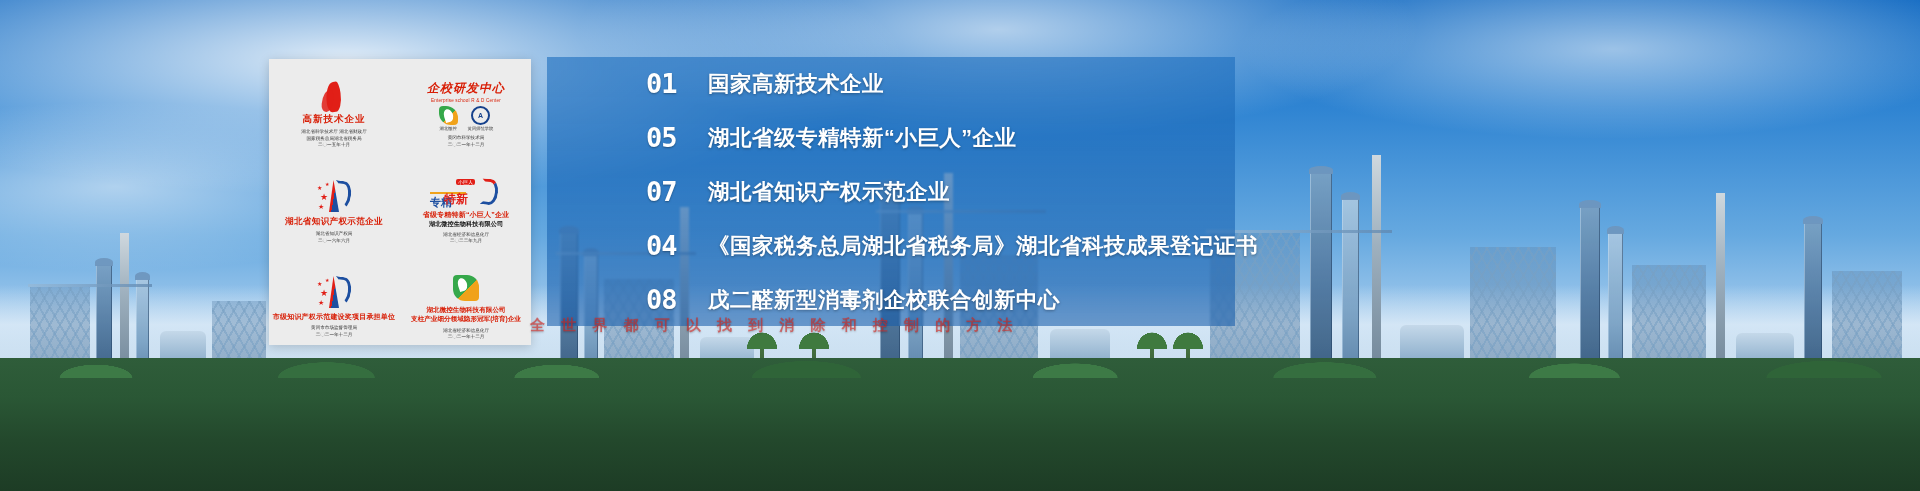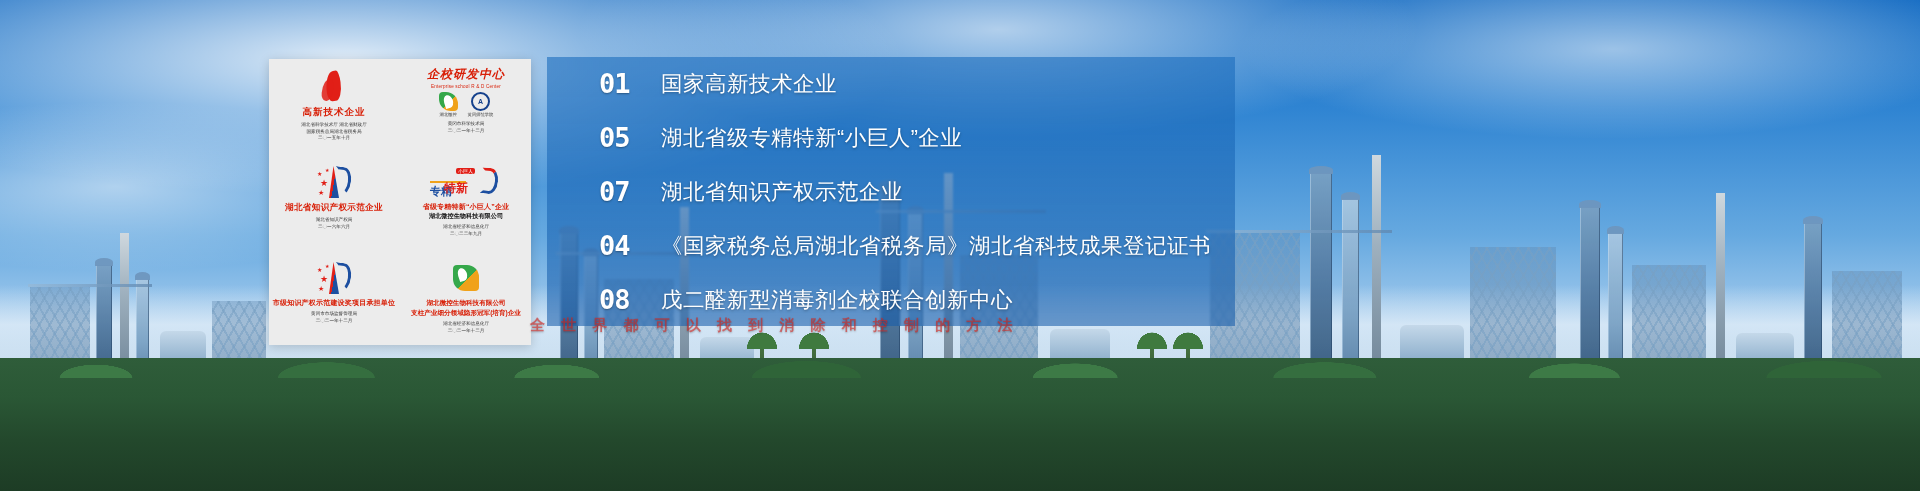--- a/index.html
+++ b/index.html
@@ -94,21 +94,21 @@
   
   #cert-grid{
     position:absolute; left:269px; top:59px; width:262px; height:286px;
     background:#ececec; display:grid;
     grid-template-columns:1fr 1fr; grid-template-rows:1fr 1fr 1fr;
     gap:2px; padding:0; box-shadow:0 2px 10px rgba(0,0,0,.18);
   }
   .cert{
     background:#ececec; position:relative;
     display:flex; flex-direction:column; align-items:center; justify-content:flex-start;
-    padding:7px 4px 4px; overflow:hidden; text-align:center;
+    padding:21px 4px 4px; overflow:hidden; text-align:center;
   }
   .cert .emblem{ height:40px; display:flex; align-items:center; justify-content:center; }
   .cert-title{ font-size:9.5px; font-weight:700; color:#d81e06; letter-spacing:1px;
                line-height:1.15; margin-top:1px; white-space:nowrap; }
   .cert-title.sm{ font-size:7px; letter-spacing:.2px; }
   .cert-sub{ font-size:6.2px; font-weight:700; color:#111; line-height:1.3; margin-top:1px; white-space:nowrap;}
   .cert-foot{ font-size:4.6px; color:#333; line-height:1.45; margin-top:4px; }
   .cert-foot div{ white-space:nowrap; }
 
   
@@ -164,29 +164,30 @@
                  padding:0 2px; border-radius:2px;}
   .em-zjtx .arc{ position:absolute; right:4px; top:0; width:17px; height:26px;
                  border:3px solid #1d4fa0; border-left-color:transparent; border-top-color:#e11f17;
                  border-radius:0 60% 60% 0; transform:rotate(6deg);}
 
   
   #list-panel{
     position:absolute; left:547px; top:57px; width:688px; height:269px;
     background:linear-gradient(180deg, rgba(29,110,190,.62), rgba(22,92,170,.58));
     backdrop-filter:blur(1px);
+    padding-left:47px;
   }
   .row{ display:flex; align-items:center; height:53.8px; padding-left:52px; }
   .num{
     font-family:"DejaVu Sans Mono","Liberation Mono",monospace;
     font-size:27px; font-weight:700; color:#ffffff; letter-spacing:-1px;
     width:62px; flex:0 0 62px; text-shadow:0 1px 2px rgba(0,0,0,.35);
   }
   .txt{
-    font-size:21.5px; font-weight:400; color:#ffffff; white-space:nowrap;
+    font-size:21.5px; font-weight:700; color:#ffffff; white-space:nowrap;
     letter-spacing:.5px; text-shadow:0 1px 3px rgba(0,0,0,.35);
   }
 
   
   #marquee{
     position:absolute; left:530px; top:316px; width:560px;
     font-size:15px; font-weight:700; color:rgba(214,36,30,.60);
     letter-spacing:6px; white-space:nowrap; text-shadow:0 1px 2px rgba(0,0,0,.25);
   }
 </style>

